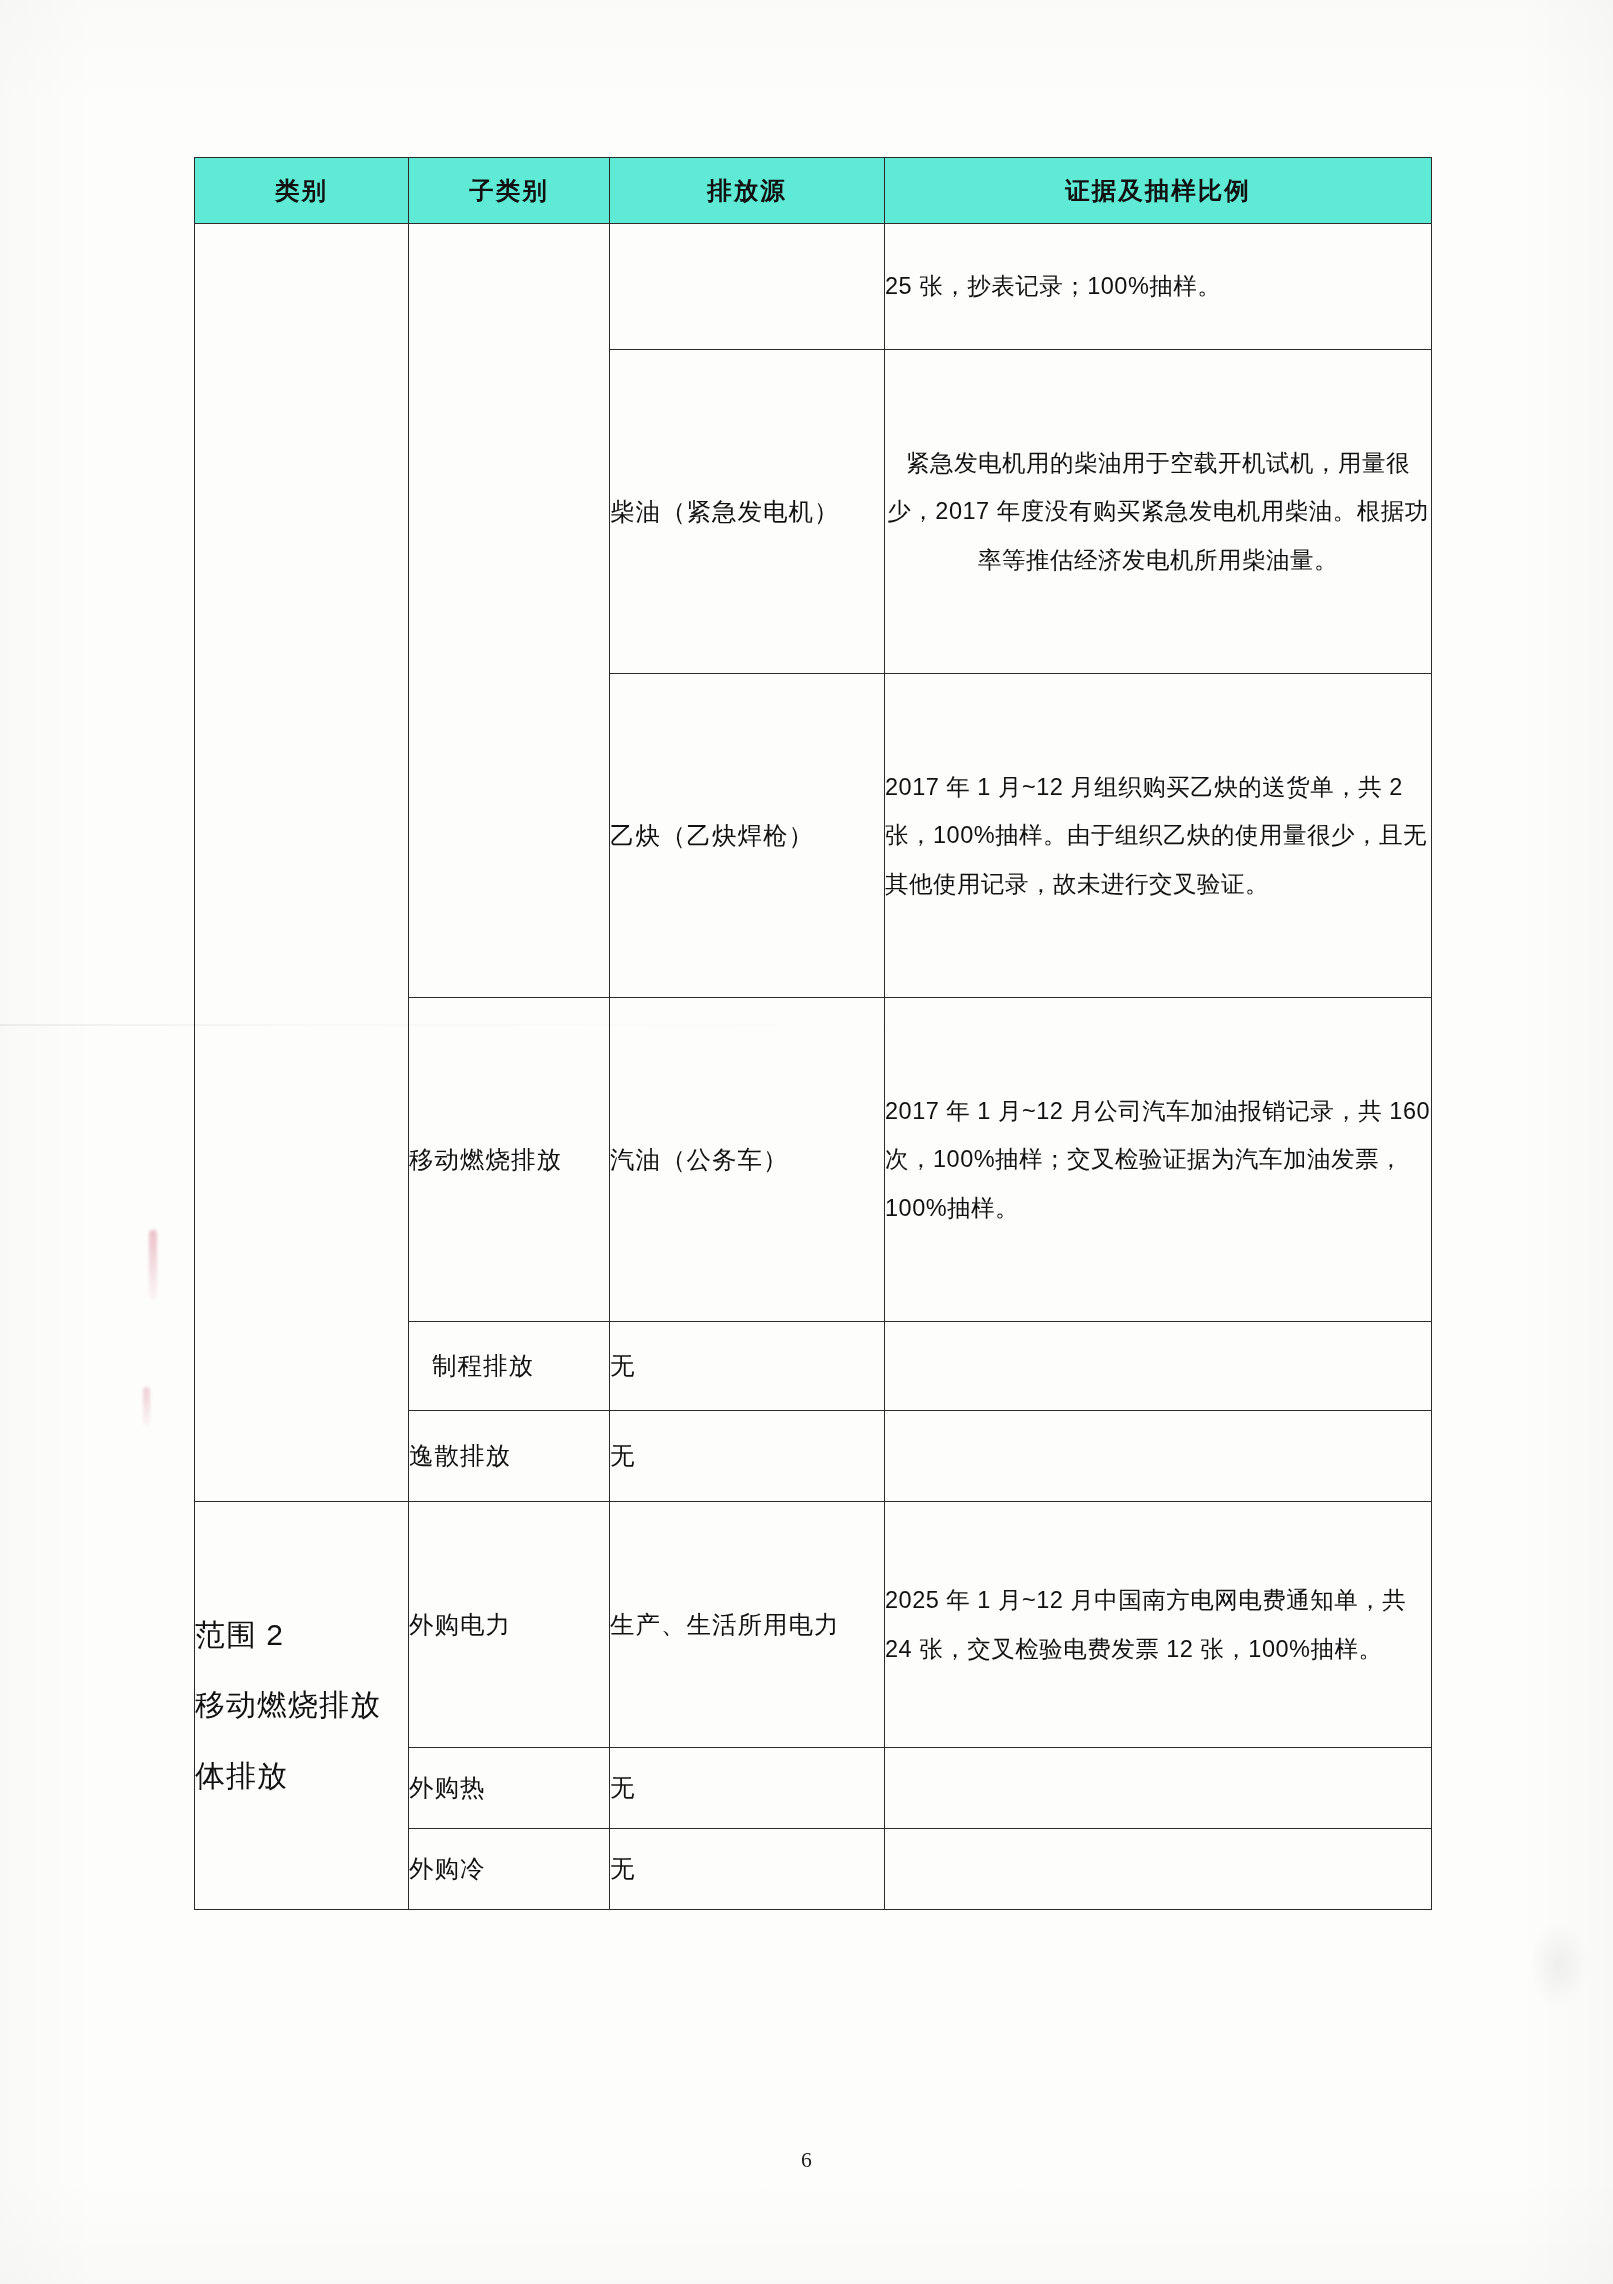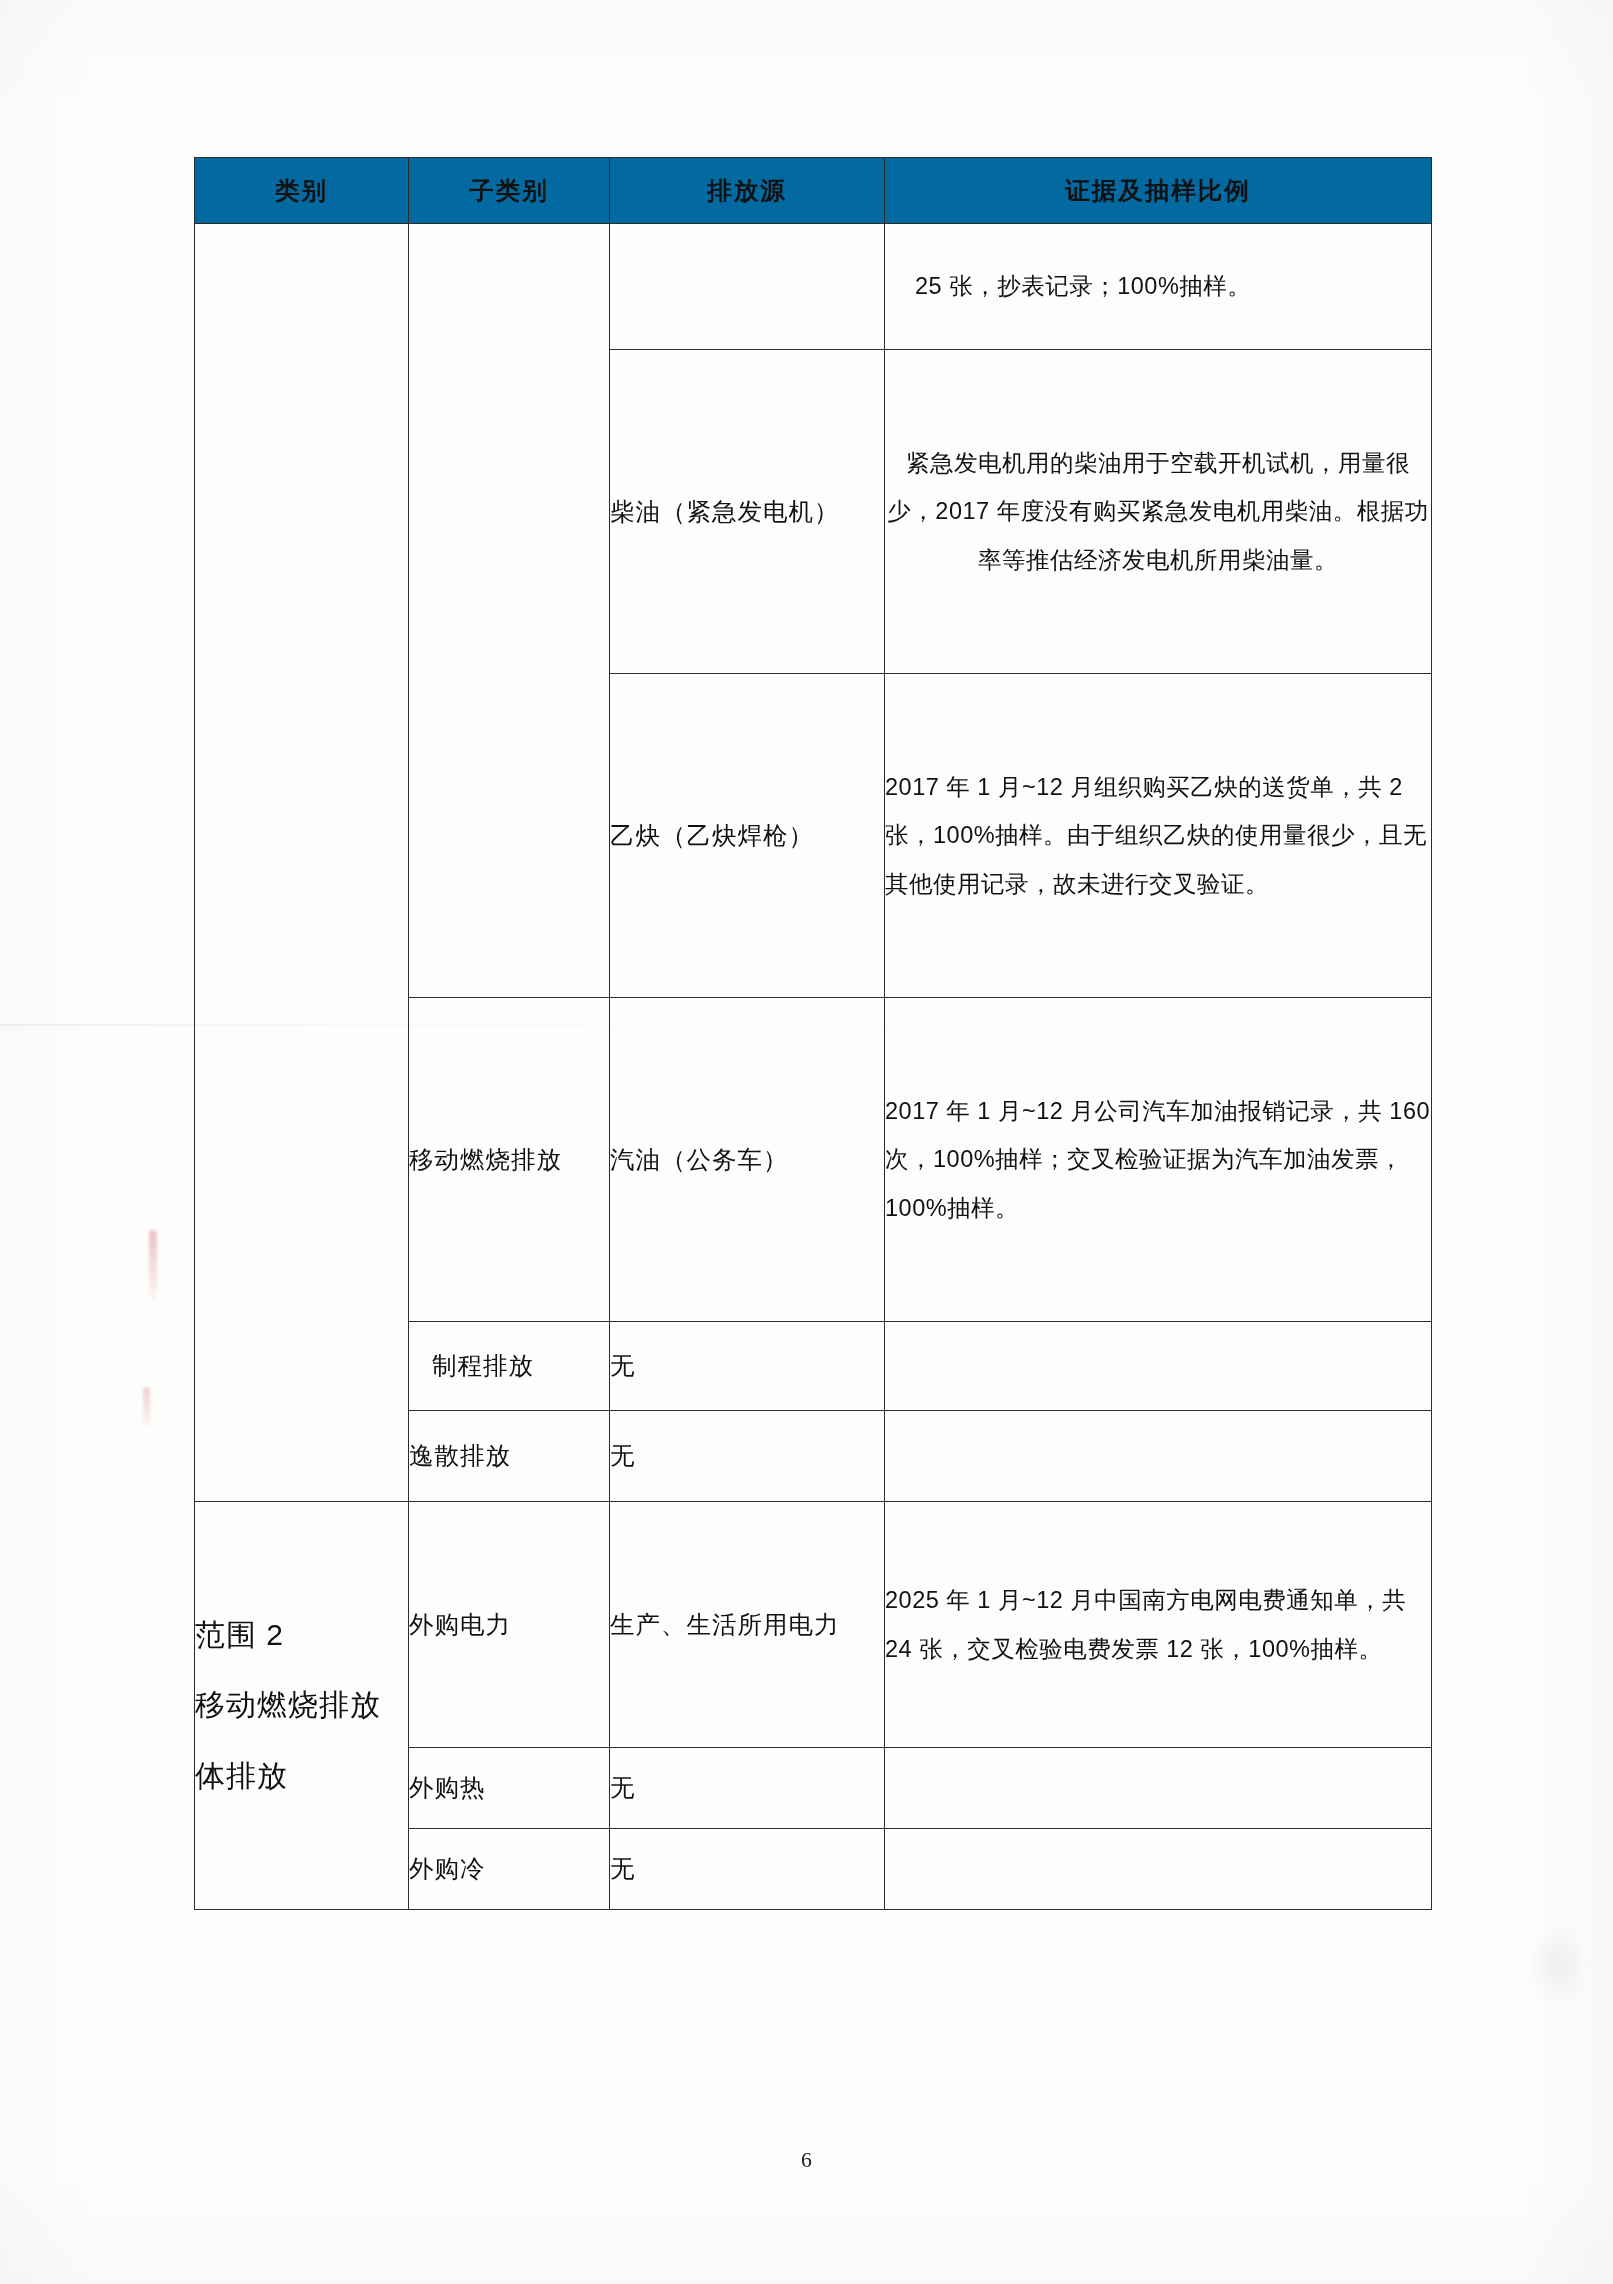--- a/index.html
+++ b/index.html
@@ -45,21 +45,21 @@
     table-layout: fixed;
   }
 
   table.doc-table td, table.doc-table th {
     border: 1.5px solid #2b2b2b;
     vertical-align: middle;
     padding: 0;
   }
 
   .hdr th {
-    background: #0369a1;
+    background: #5eead4;
     height: 65px;
     font-size: 24.5px;
     font-weight: bold;
     text-align: center;
     letter-spacing: 2px;
     font-family: "Liberation Sans", "DejaVu Sans", sans-serif;
   }
 
   .cell-center {
     text-align: left;
@@ -153,21 +153,21 @@
           <th>排放源</th>
           <th>证据及抽样比例</th>
         </tr>
       </thead>
       <tbody>
 
         <tr>
           <td class="blank-cell" rowspan="6"></td>
           <td class="blank-cell" rowspan="3"></td>
           <td class="blank-cell"></td>
-          <td class="cell-evidence" style="height:125px;padding-left:30px;">25 张，抄表记录；100%抽样。</td>
+          <td class="cell-evidence" style="height:125px;">25 张，抄表记录；100%抽样。</td>
         </tr>
 
         <tr>
           <td class="cell-center">柴油（紧急发电机）</td>
           <td class="cell-evidence" style="height:323px;text-align:center;">紧急发电机用的柴油用于空载开机试机，用量很少，2017 年度没有购买紧急发电机用柴油。根据功率等推估经济发电机所用柴油量。</td>
         </tr>
 
         <tr>
           <td class="cell-center">乙炔（乙炔焊枪）</td>
           <td class="cell-evidence" style="height:323px;">2017 年 1 月~12 月组织购买乙炔的送货单，共 2 张，100%抽样。由于组织乙炔的使用量很少，且无其他使用记录，故未进行交叉验证。</td>

